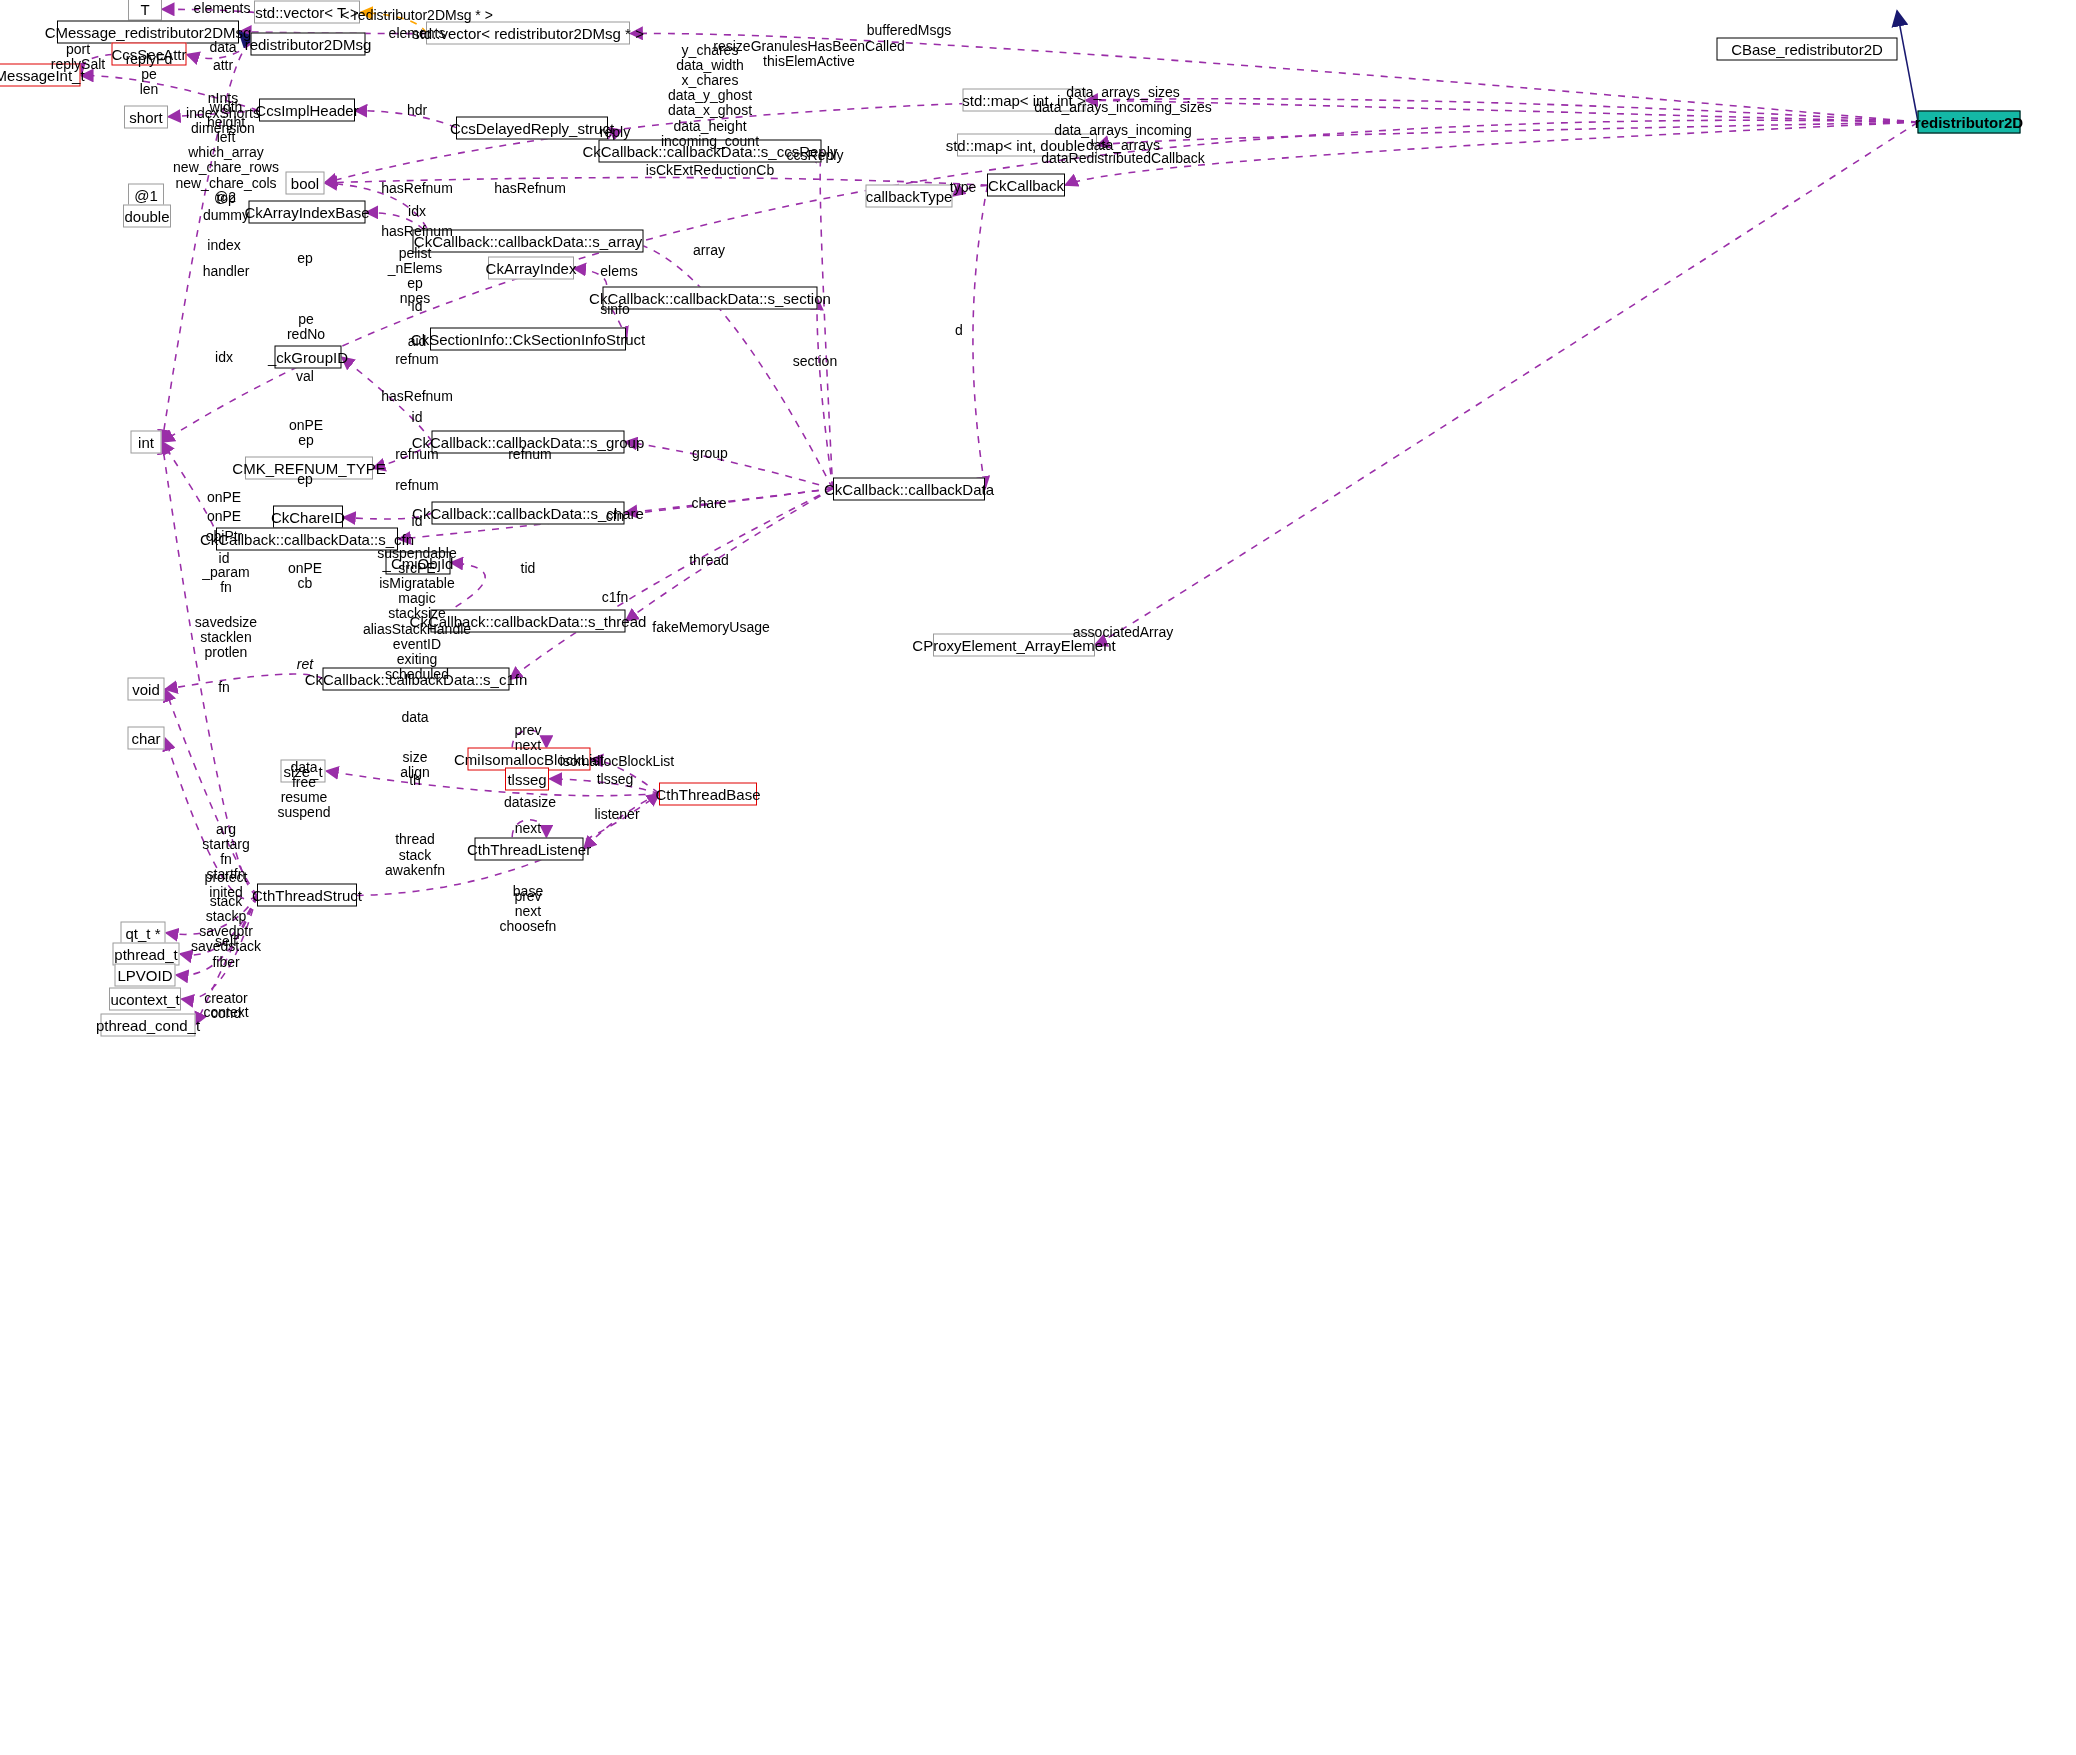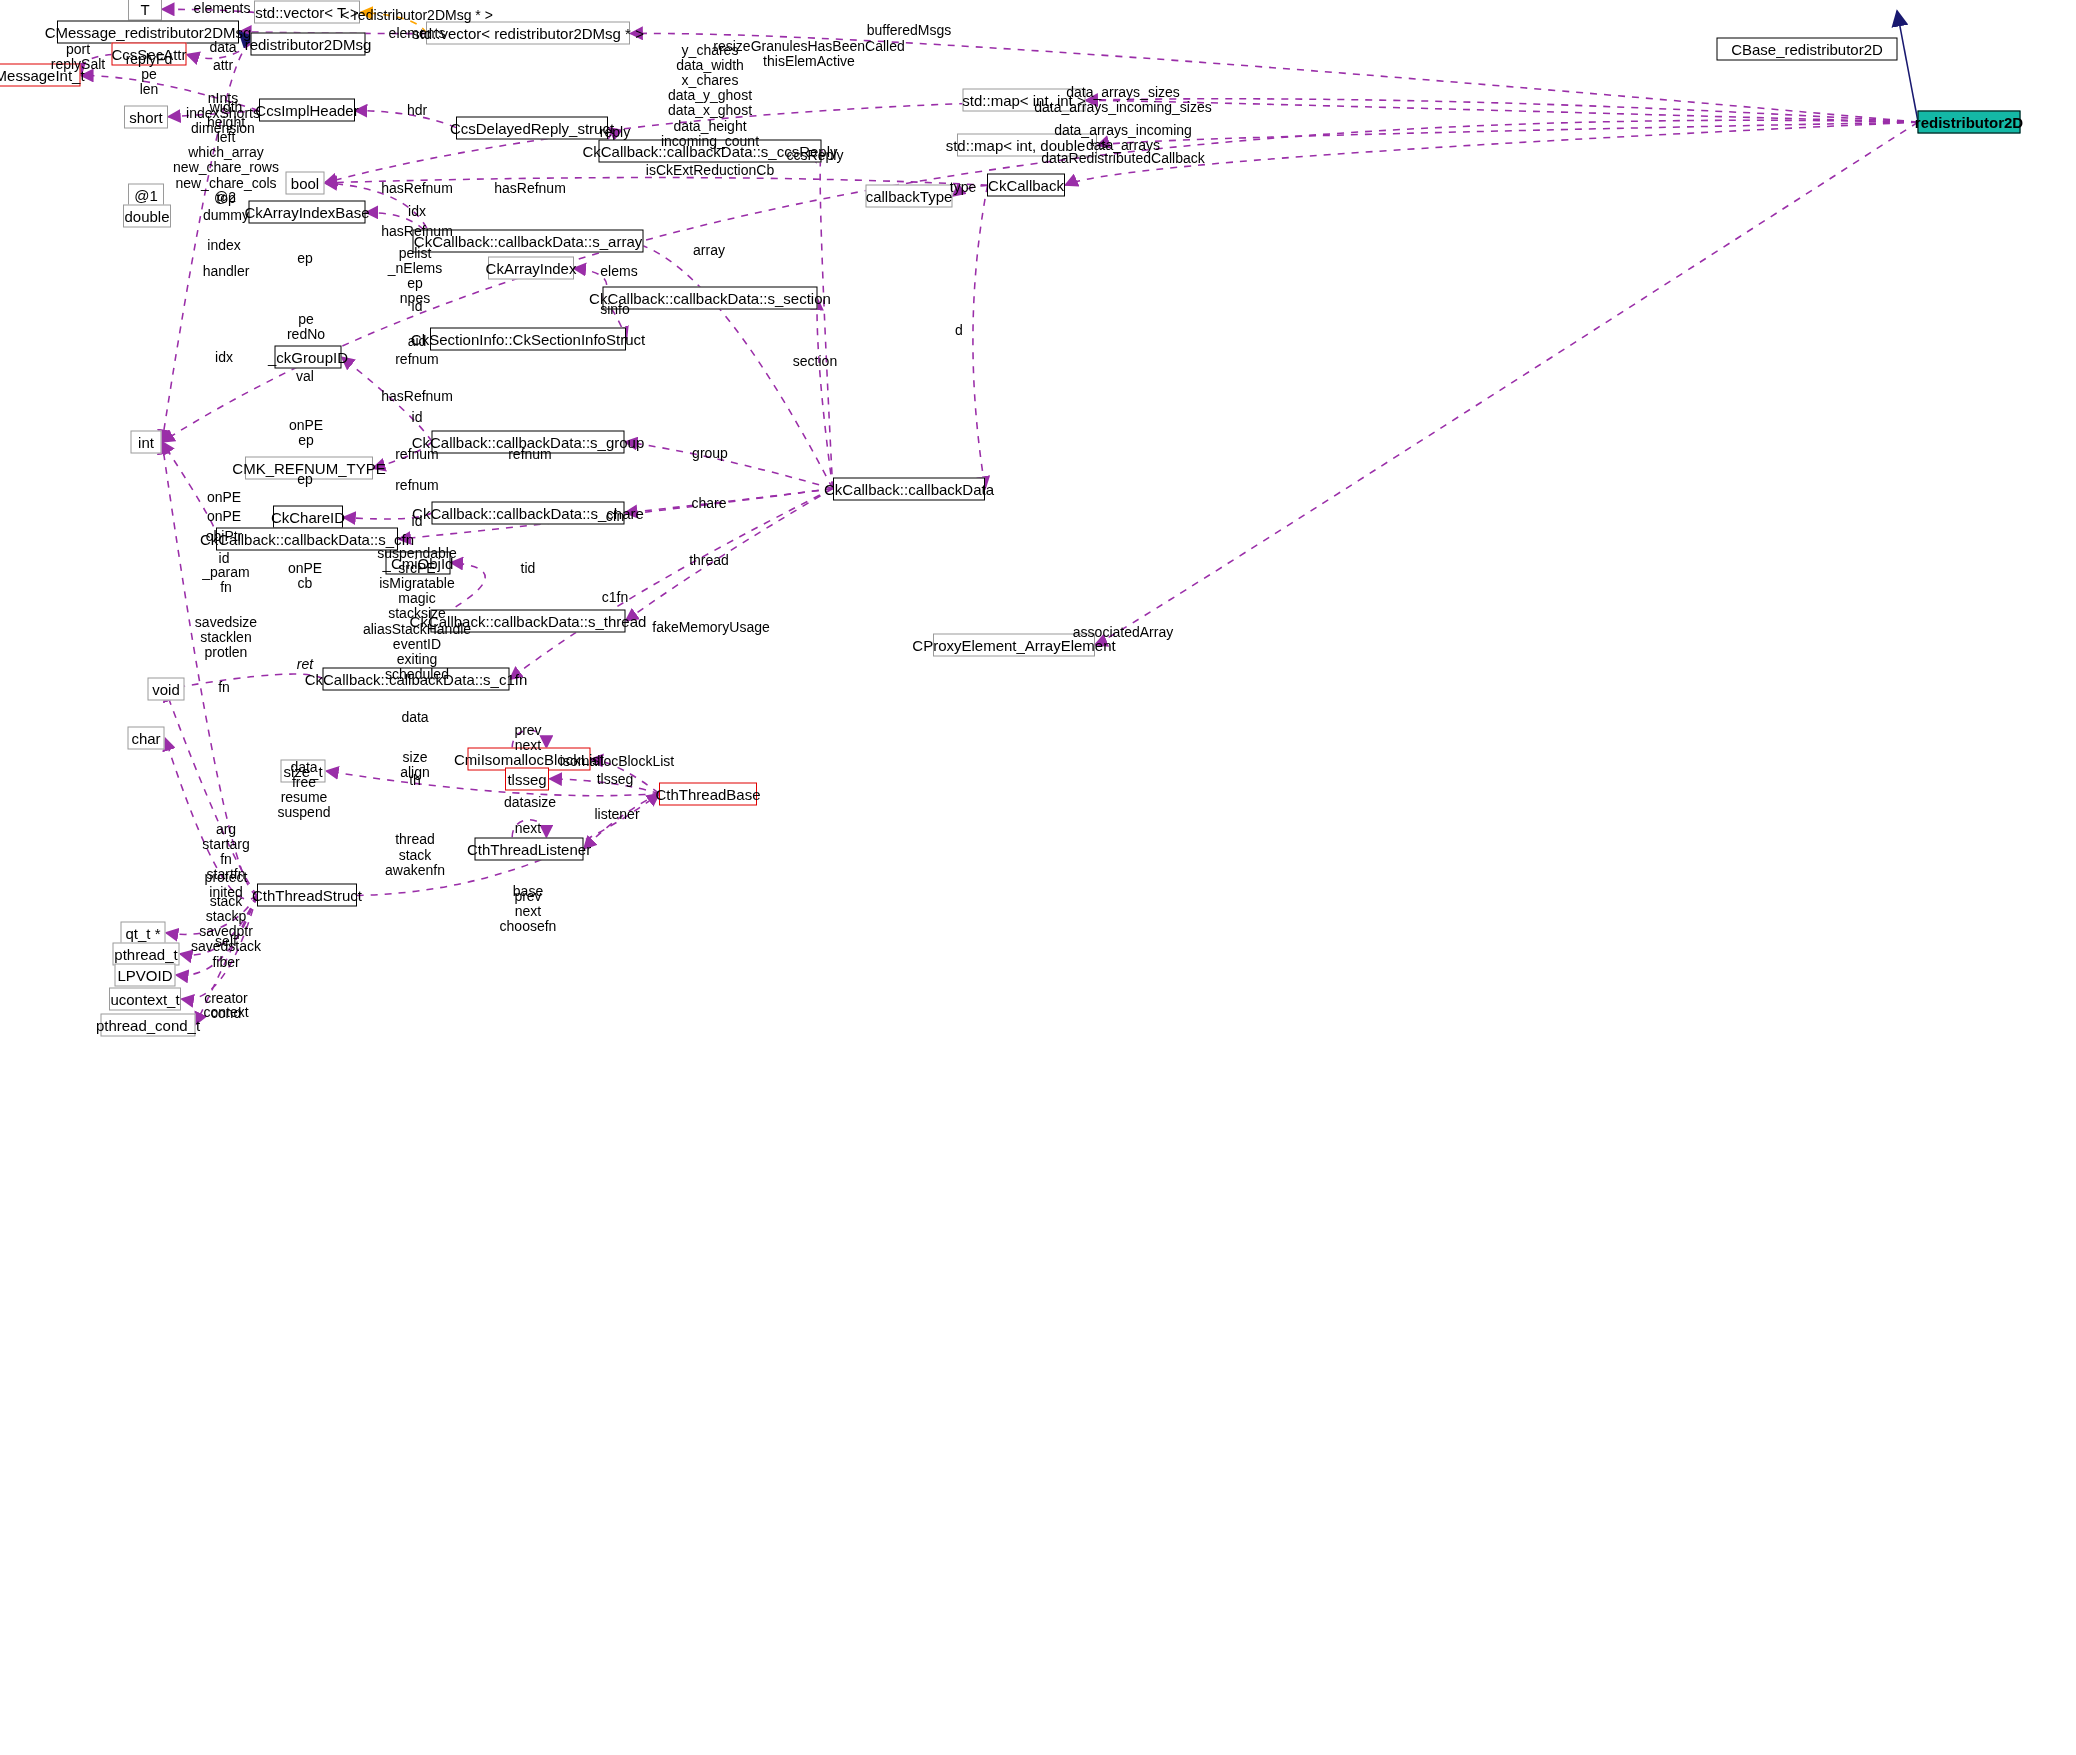--- a/index.html
+++ b/index.html
@@ -150,21 +150,21 @@
       <div class="node k-plain" style="left: 146px; top: 442px; width: 31px;">int</div>
       <div class="node k-solid" style="left: 528px; top: 442px; width: 193px;">CkCallback::callbackData::s_group</div>
       <div class="node k-plain" style="left: 309px; top: 468px; width: 128px;">CMK_REFNUM_TYPE</div>
       <div class="node k-solid" style="left: 909px; top: 489px; width: 152px;">CkCallback::callbackData</div>
       <div class="node k-solid" style="left: 528px; top: 513px; width: 193px;">CkCallback::callbackData::s_chare</div>
       <div class="node k-solid" style="left: 308px; top: 517px; width: 70px;">CkChareID</div>
       <div class="node k-solid" style="left: 307px; top: 539px; width: 182px;">CkCallback::callbackData::s_cfn</div>
       <div class="node k-solid" style="left: 418px; top: 563px; width: 65px;">_CmiObjId</div>
       <div class="node k-solid" style="left: 528px; top: 621px; width: 195px;">CkCallback::callbackData::s_thread</div>
       <div class="node k-plain" style="left: 1014px; top: 645px; width: 162px;">CProxyElement_ArrayElement</div>
-      <div class="node k-plain" style="left: 146px; top: 689px; width: 37px; margin-left: 20px;">void</div>
+      <div class="node k-plain" style="left: 146px; top: 689px; width: 37px;">void</div>
       <div class="node k-solid" style="left: 416px; top: 679px; width: 187px;">CkCallback::callbackData::s_c1fn</div>
       <div class="node k-plain" style="left: 146px; top: 738px; width: 37px;">char</div>
       <div class="node k-red" style="left: 529px; top: 759px; width: 123px;">CmiIsomallocBlockList</div>
       <div class="node k-plain" style="left: 303px; top: 771px; width: 45px;">size_t</div>
       <div class="node k-red" style="left: 527px; top: 779px; width: 44px;">tlsseg</div>
       <div class="node k-red" style="left: 708px; top: 794px; width: 98px;">CthThreadBase</div>
       <div class="node k-solid" style="left: 529px; top: 849px; width: 109px;">CthThreadListener</div>
       <div class="node k-solid" style="left: 307px; top: 895px; width: 100px;">CthThreadStruct</div>
       <div class="node k-plain" style="left: 143px; top: 933px; width: 45px;">qt_t *</div>
       <div class="node k-plain" style="left: 146px; top: 954px; width: 67px;">pthread_t</div>

